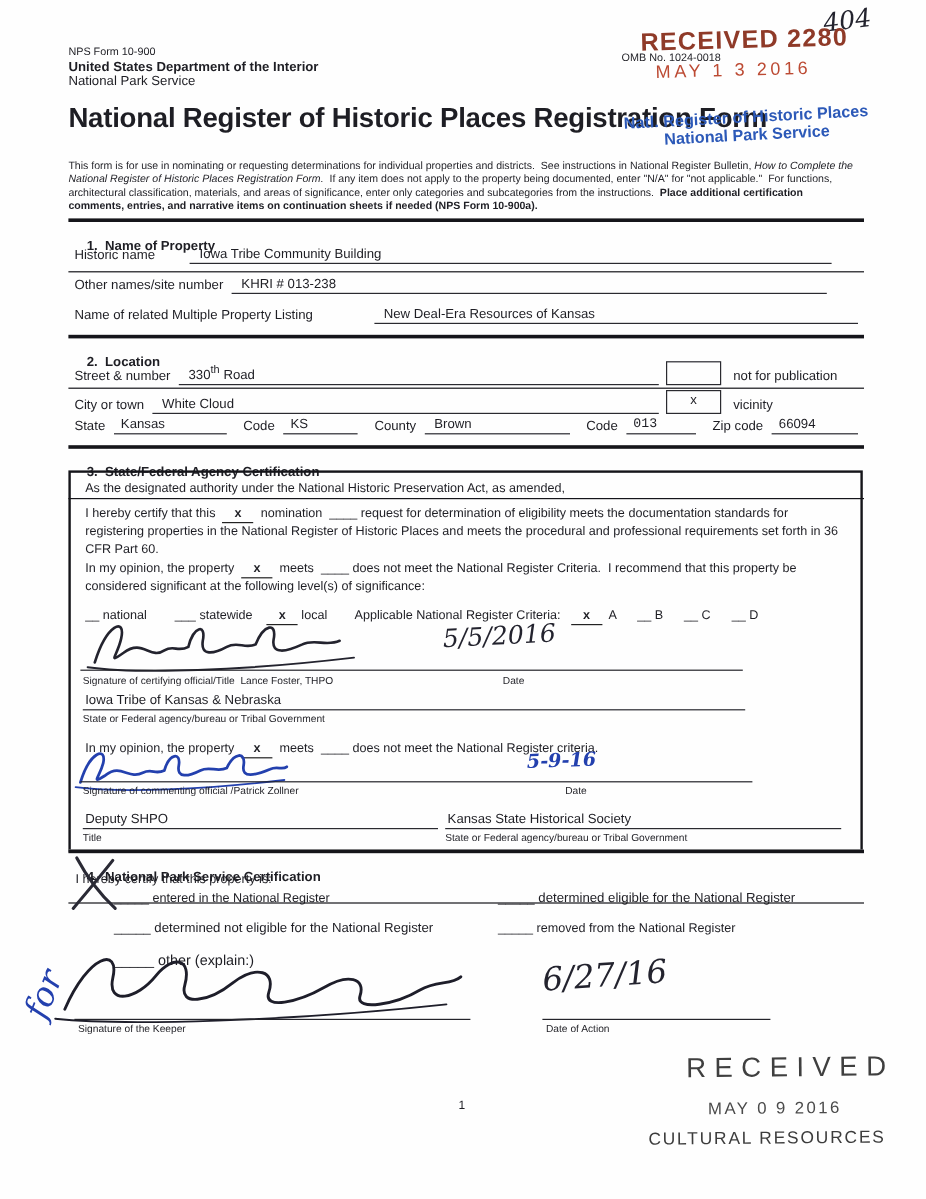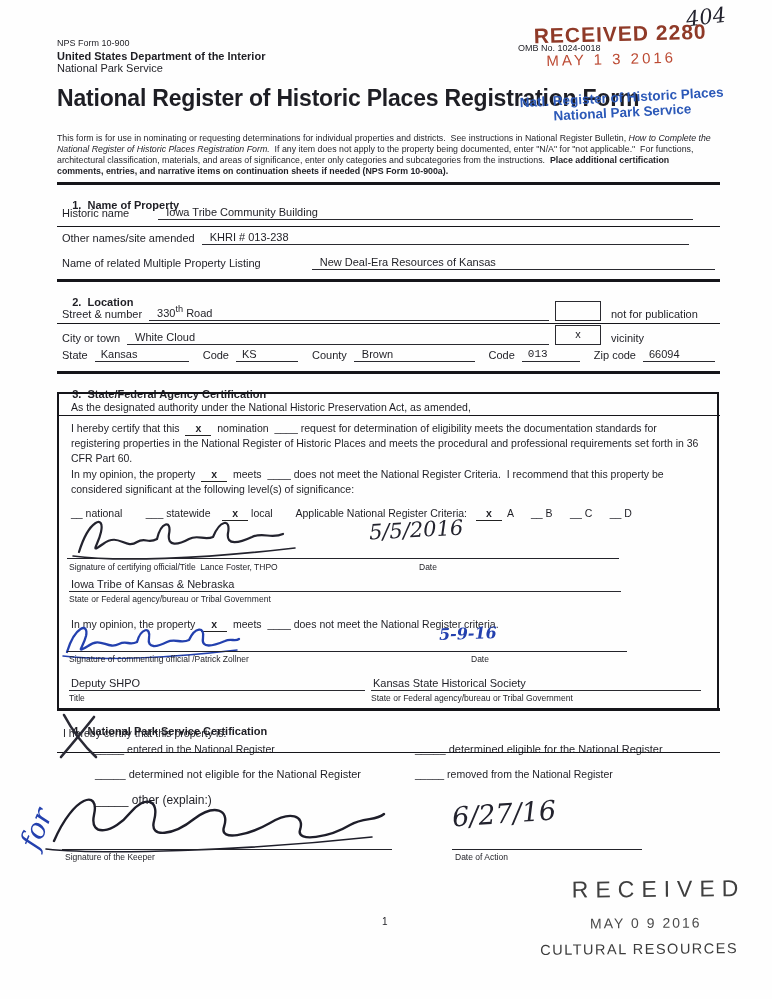--- a/index.html
+++ b/index.html
@@ -64,21 +64,21 @@
   <div class="abs sec pw" style="top:182px;">
     <span>1.  Name of Property</span>
   </div>
 
   <div class="abs frow" style="left:57px;top:206px;width:636px;">
     <span class="lbl">Historic name</span>
     <span class="fill" style="margin-left:22px;">Iowa Tribe Community Building</span>
   </div>
 
   <div class="abs frow" style="left:57px;top:231px;width:632px;">
-    <span class="lbl">Other names/site amended</span>
+    <span class="lbl">Other names/site number</span>
     <span class="fill">KHRI # 013-238</span>
   </div>
 
   <div class="abs frow" style="left:57px;top:256px;width:658px;gap:44px;">
     <span class="lbl">Name of related Multiple Property Listing</span>
     <span class="fill">New Deal-Era Resources of Kansas</span>
   </div>
 
   <div class="abs sec pw" style="top:279px;">
     <span>2.  Location</span>

